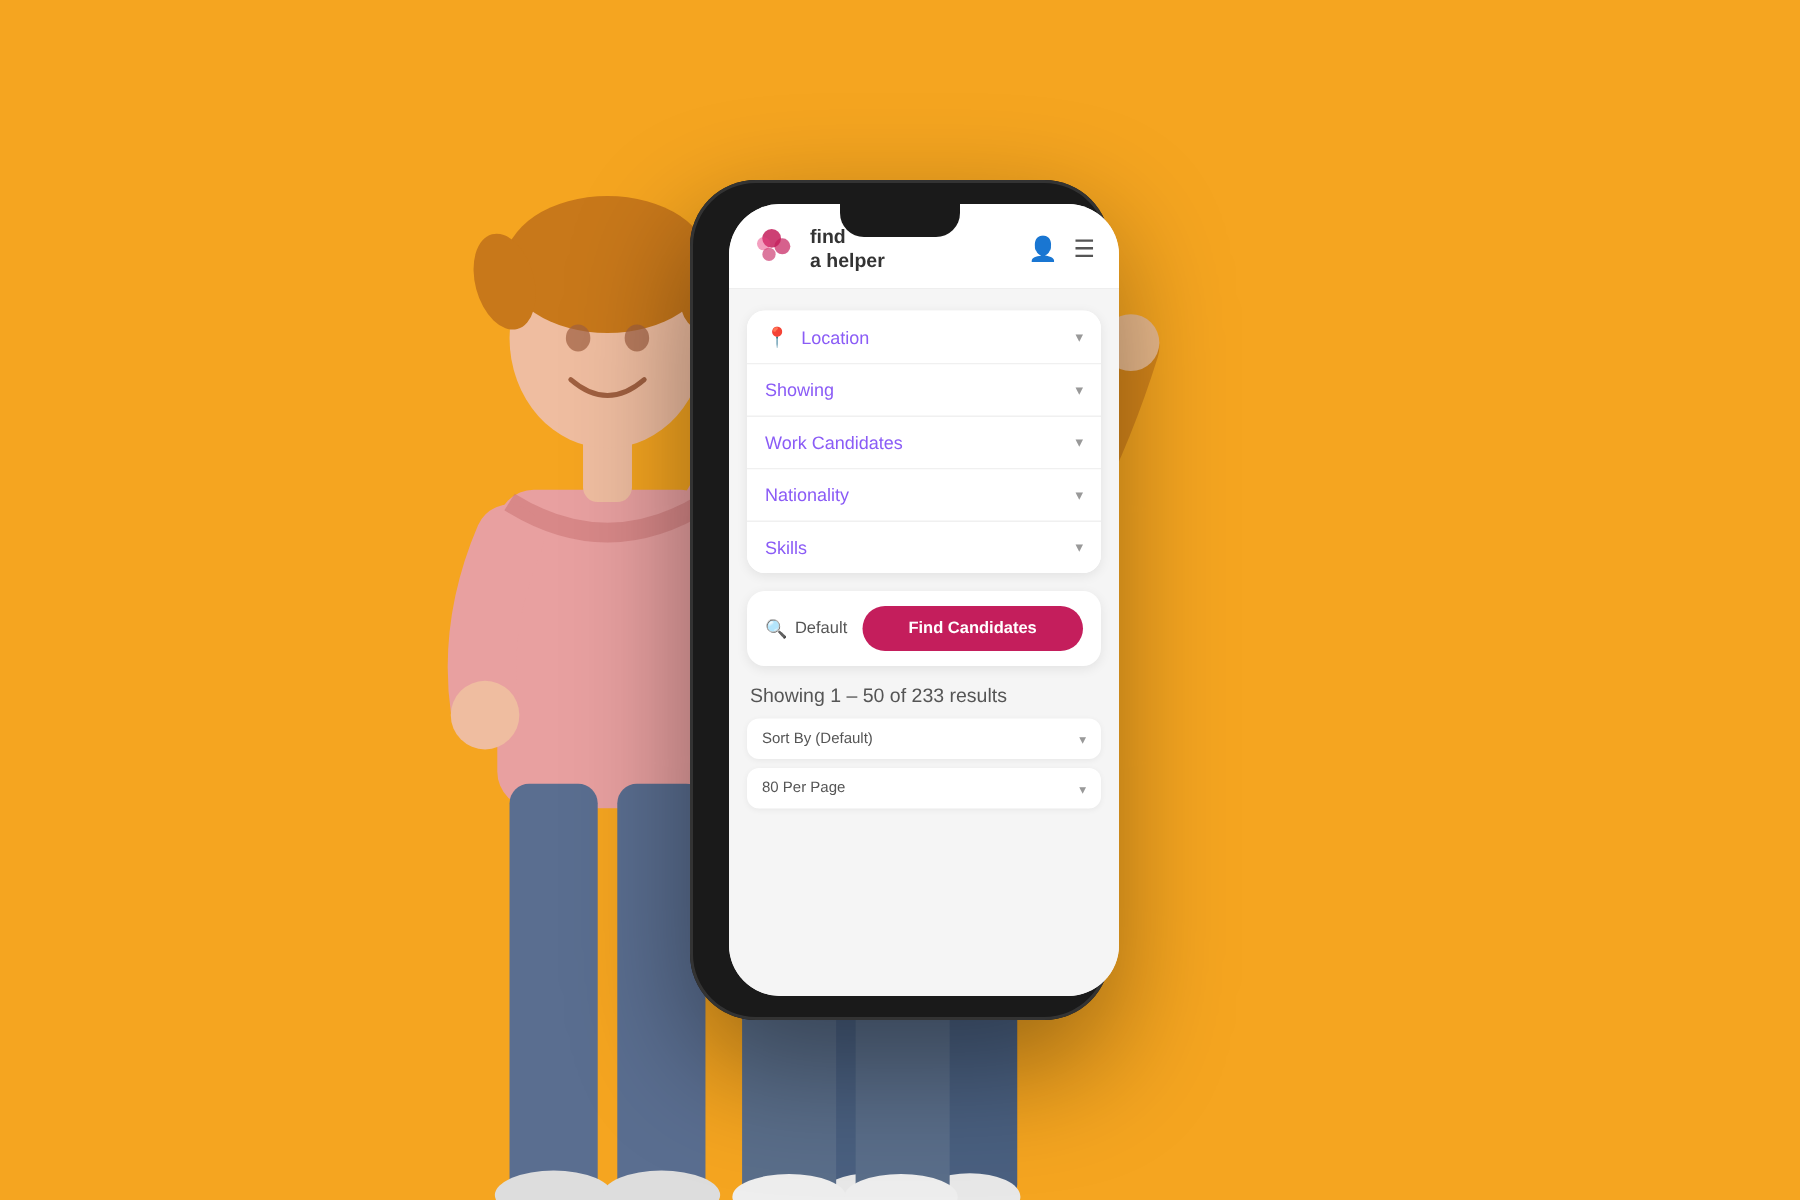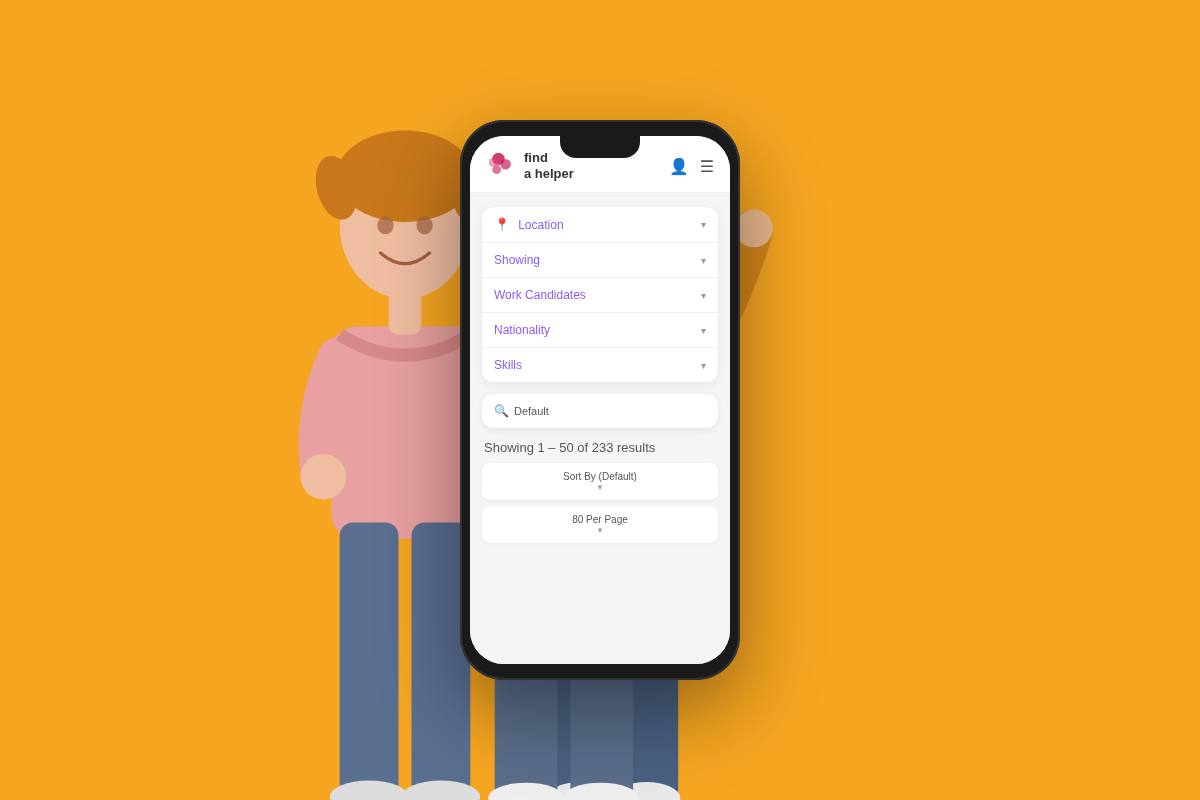--- a/index.html
+++ b/index.html
@@ -46,20 +46,21 @@
     }
 
     .phone-screen {
       width: 100%;
       height: 100%;
       background: #f5f5f5;
       border-radius: 34px;
       overflow: hidden;
       display: flex;
       flex-direction: column;
+      margin-left: 16px;
     }
 
     
     .app-header {
       background: white;
       padding: 14px 16px 10px;
       display: flex;
       align-items: center;
       justify-content: space-between;
       border-bottom: 1px solid #eee;
@@ -188,25 +189,24 @@
       margin-bottom: 8px;
       padding: 0 2px;
     }
 
     .sort-select {
       background: white;
       border-radius: 8px;
       padding: 8px 10px;
       display: flex;
       align-items: center;
-      justify-content: center;
+      justify-content: space-between;
       margin-bottom: 6px;
       box-shadow: 0 1px 4px rgba(0,0,0,0.06);
       cursor: pointer;
-      flex-direction: column;
     }
 
     .sort-label {
       font-size: 10px;
       color: #555;
     }
 
     
     .people-container {
       position: absolute;
@@ -412,20 +412,21 @@
             <span class="field-label">Skills</span>
             <span class="field-chevron">▾</span>
           </div>
         </div>
 
         <div class="form-actions">
           <button class="advanced-btn">
             <span class="advanced-icon">🔍</span>
             <span>Default</span>
           </button>
+          <button class="find-btn">Find Candidates</button>
         </div>
 
         <div style="margin-top:12px;">
           <div class="results-info">Showing 1 – 50 of 233 results</div>
 
           <div class="sort-select">
             <span class="sort-label">Sort By (Default)</span>
             <span style="font-size:9px; color:#999;">▾</span>
           </div>
 

